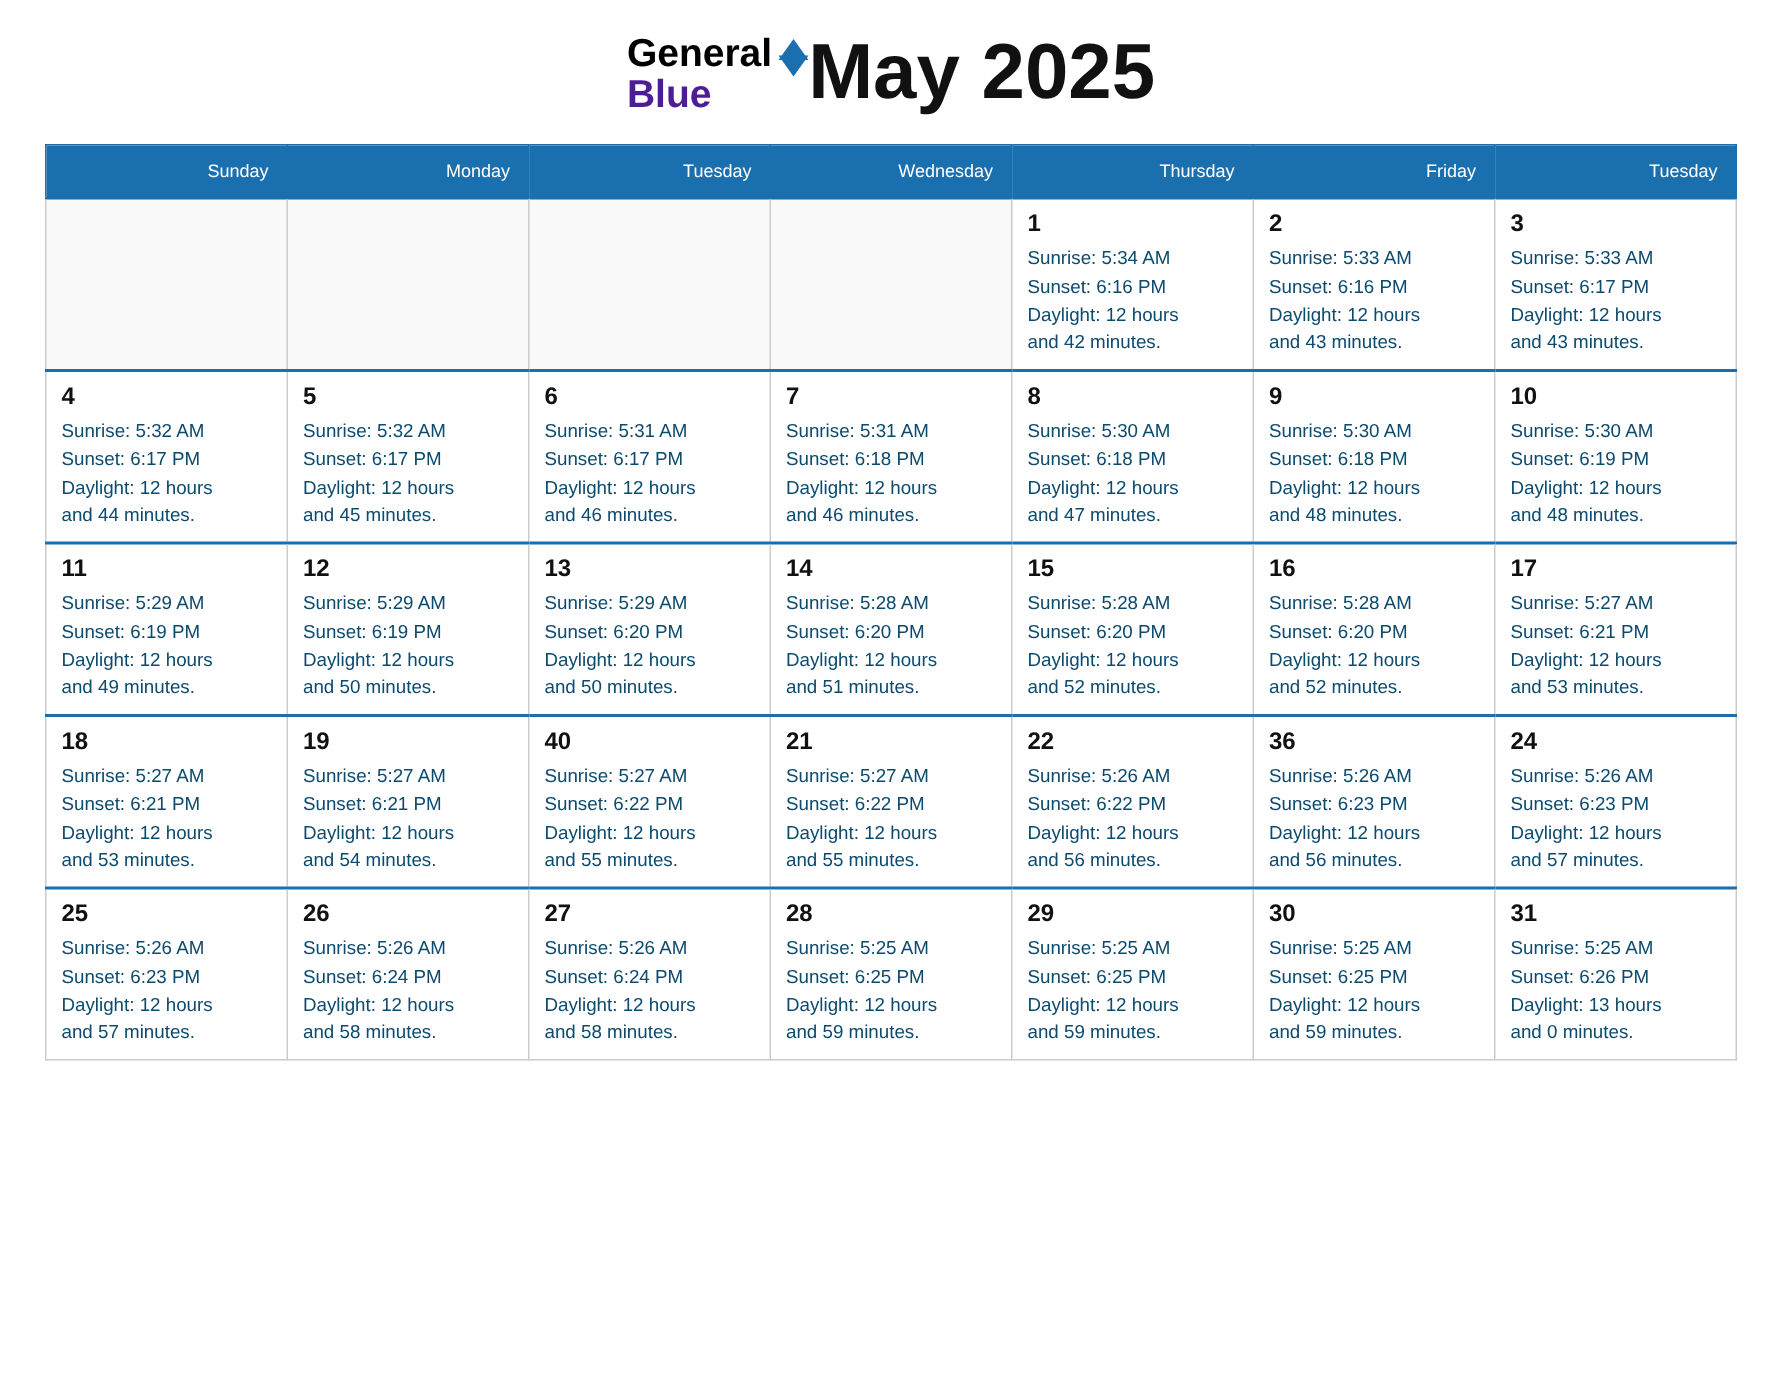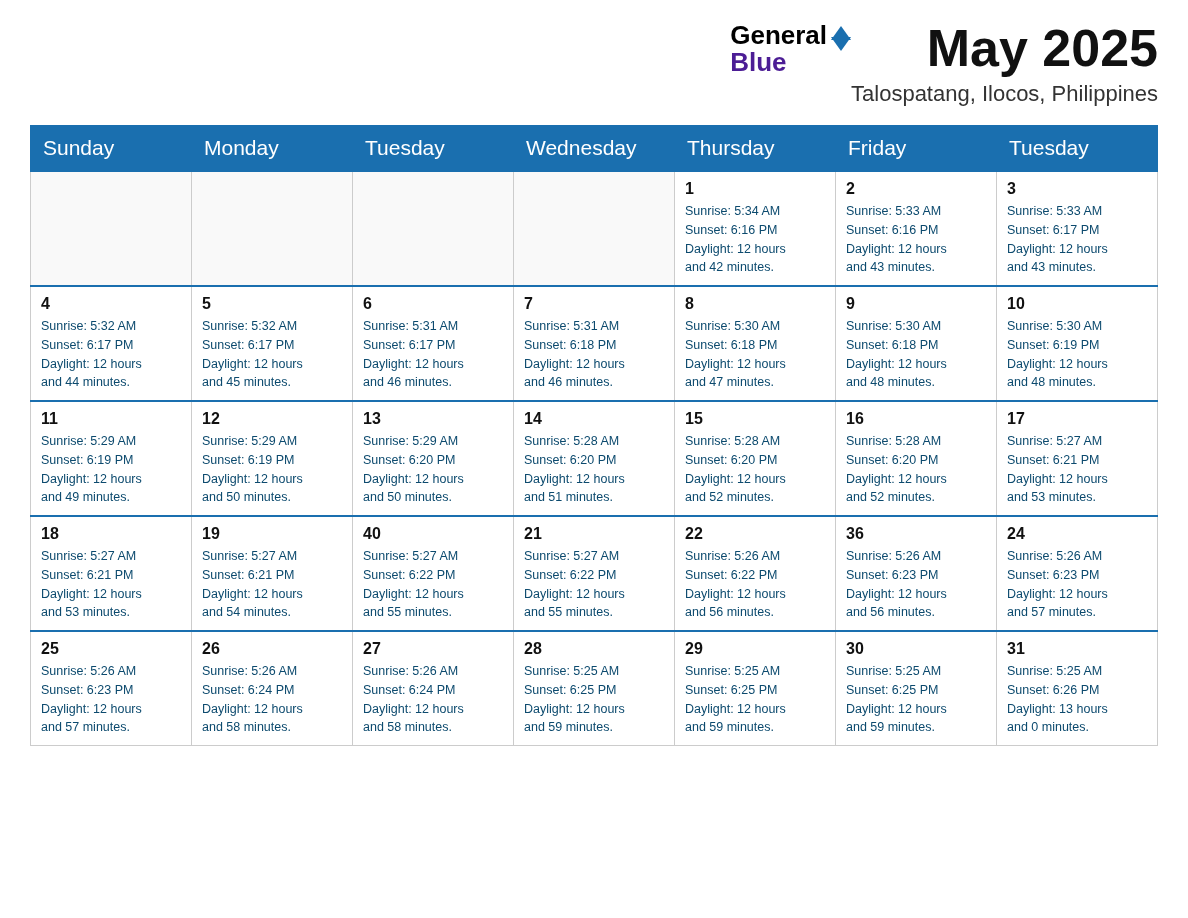--- a/index.html
+++ b/index.html
@@ -5,21 +5,21 @@
     * { margin: 0; padding: 0; box-sizing: border-box; }
     body {
       font-family: Arial, sans-serif;
       background: #fff;
       width: 1188px;
       min-height: 918px;
       padding: 20px 30px;
     }
     .header-area {
       display: flex;
-      justify-content: flex-end;
+      justify-content: center;
       align-items: flex-start;
       margin-bottom: 18px;
     }
     .logo {
       display: flex;
       align-items: center;
       gap: 4px;
     }
     .logo-text-general {
       font-size: 26px;
@@ -46,24 +46,24 @@
       margin-top: 4px;
     }
     .calendar-table {
       width: 100%;
       border-collapse: collapse;
       border: 1px solid #aaa;
     }
     .calendar-table th {
       background-color: #1a6faf;
       color: #fff;
-      font-size: 21px;
+      font-size: 12px;
       font-weight: normal;
       padding: 10px 12px;
-      text-align: left;
+      text-align: right;
       border: 1px solid #1a6faf;
     }
     .calendar-table td {
       vertical-align: top;
       padding: 8px 10px;
       border: 1px solid #ccc;
       width: 14.28%;
       min-height: 90px;
       font-size: 13px;
       color: #333;
@@ -97,21 +97,20 @@
         <div style="display:flex; flex-direction:column; margin-left:4px; margin-top:6px;">
           <div style="width:0;height:0;border-left:10px solid transparent;border-right:10px solid transparent;border-bottom:14px solid #1a6faf;"></div>
           <div style="width:0;height:0;border-left:10px solid transparent;border-right:10px solid transparent;border-top:14px solid #1a6faf; margin-top:-3px;"></div>
         </div>
       </div>
       <span class="logo-text-blue" style="margin-top:-4px;">Blue</span>
     </div>
   </div>
   <div class="title-area">
     <div class="month-year">May 2025</div>
-    <div class="location">Talospatang, Ilocos, Philippines</div>
   </div>
 </div>
 
 <table class="calendar-table">
   <thead>
     <tr>
     <th>Sunday</th>
         <th>Monday</th>
         <th>Tuesday</th>
         <th>Wednesday</th>

